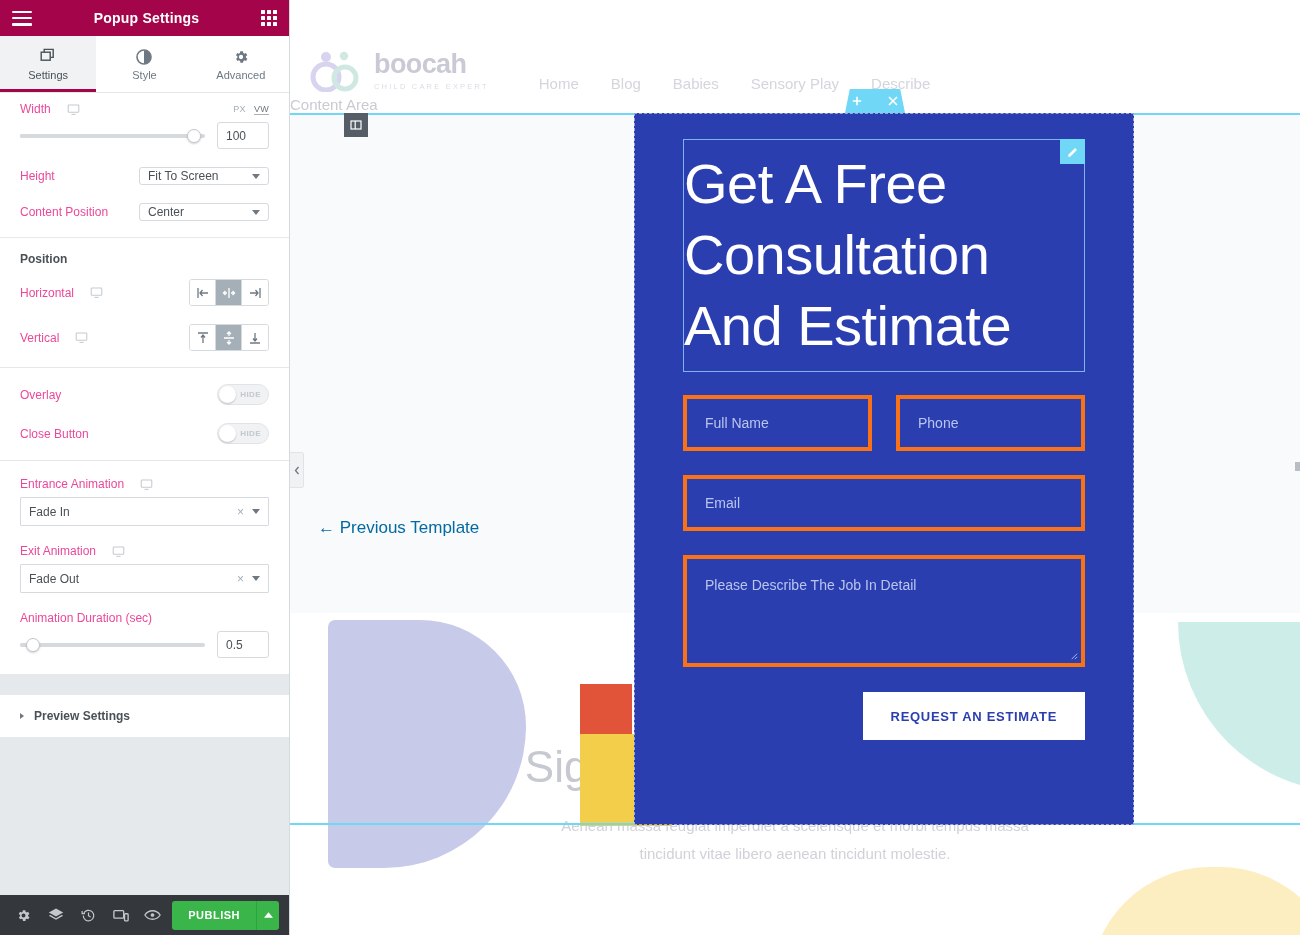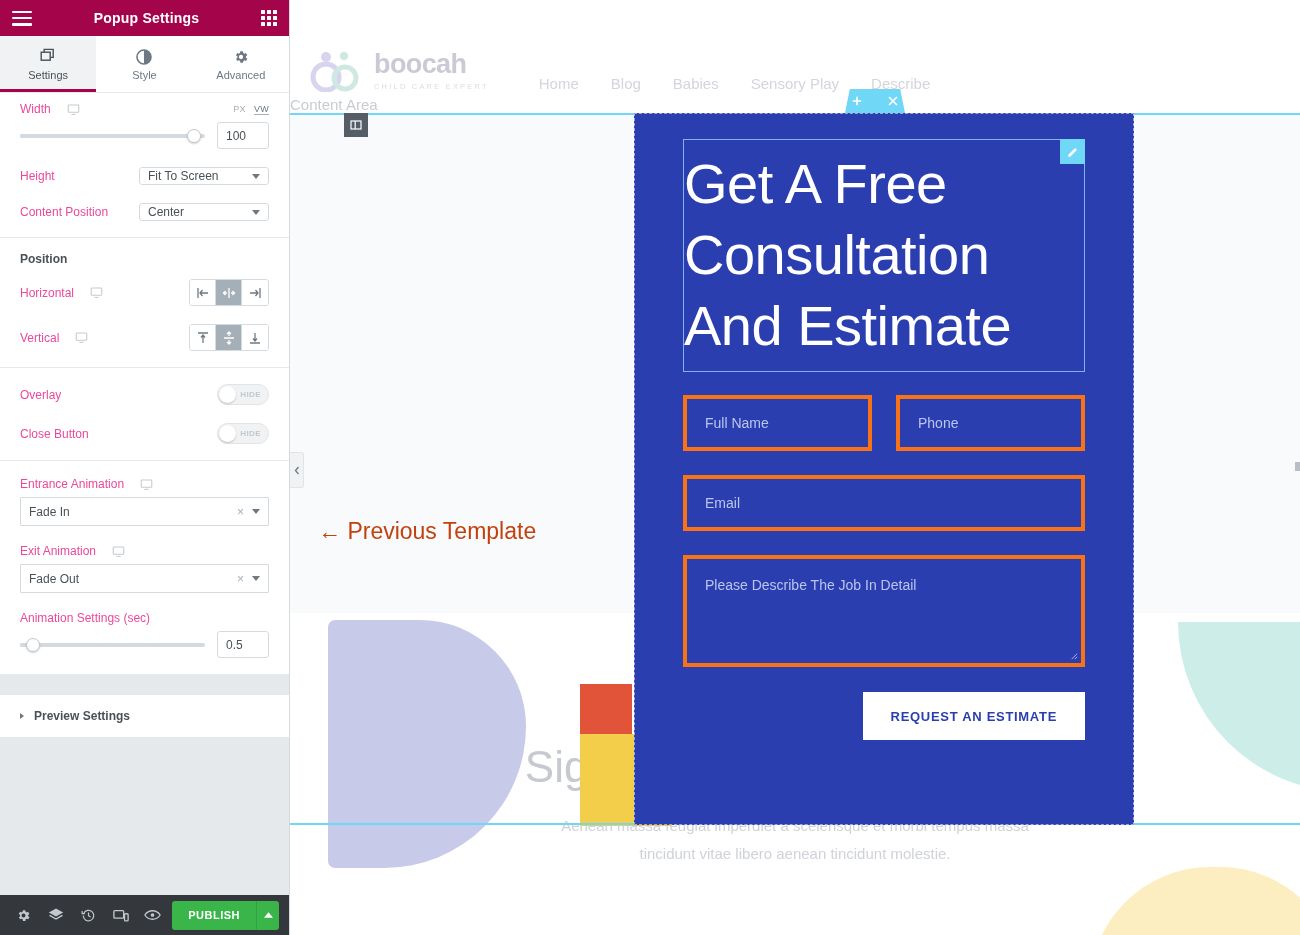--- a/index.html
+++ b/index.html
@@ -141,22 +141,22 @@
   .logo-word { font-size: 27px; font-weight: 700; color: #c9cad6; letter-spacing: -.6px; line-height: 1; }
   .logo-sub { font-size: 7.5px; color: #dcdde5; letter-spacing: 2.2px; margin-top: 4px; }
   .nav { display: flex; gap: 32px; margin-left: 50px; }
   .nav a { font-size: 15px; color: #d4d5dd; text-decoration: none; }
 
   .content-area-label { position: absolute; left: 0; top: 96px; font-size: 15px;
                         color: #c8ccd2; z-index: 2; }
 
   .sec-band { position: absolute; left: 0; width: 1010px; background: #f9fafc; z-index: 1; }
 
-  .prev-tpl { position: absolute; left: 28px; top: 518px; font-size: 23px;
-              color: #c2410c; z-index: 4; white-space: nowrap; }
+  .prev-tpl { position: absolute; left: 28px; top: 518px; font-size: 17px;
+              color: #0369a1; z-index: 4; white-space: nowrap; }
 
   .bg-heading { position: absolute; top: 742px; left: 0; width: 1010px; text-align: center;
                 font-size: 44px; color: #c6c9d0; z-index: 1; white-space: nowrap; }
   .bg-para { position: absolute; top: 812px; left: 0; width: 1010px; text-align: center;
              font-size: 15px; color: #cfd2d8; line-height: 28px; z-index: 1; }
 
   .shape-lav { position: absolute; left: 38px; top: 620px; width: 198px; height: 248px;
                background: #c8cae9; border-radius: 8px 120px 160px 8px; z-index: 0; }
   .shape-mint { position: absolute; right: -48px; top: 622px; width: 170px; height: 170px;
                 background: #cdeee8; border-radius: 0 0 0 200px; z-index: 0; }
@@ -437,21 +437,21 @@
             </svg>
           </span>
           <div class="selwide">
             <span>Fade Out</span>
             <span class="x">×</span>
             <span class="arrow"></span>
           </div>
         </div>
 
         <div class="ctl" style="padding-bottom:16px">
-          <span class="ctl-label">Animation Settings (sec)</span>
+          <span class="ctl-label">Animation Duration (sec)</span>
           <div class="sliderow">
             <div class="track">
               <div class="fill" style="width:7%"></div>
               <div class="knob" style="left:7%"></div>
             </div>
             <div class="numbox">0.5</div>
           </div>
         </div>
       </div>
 

